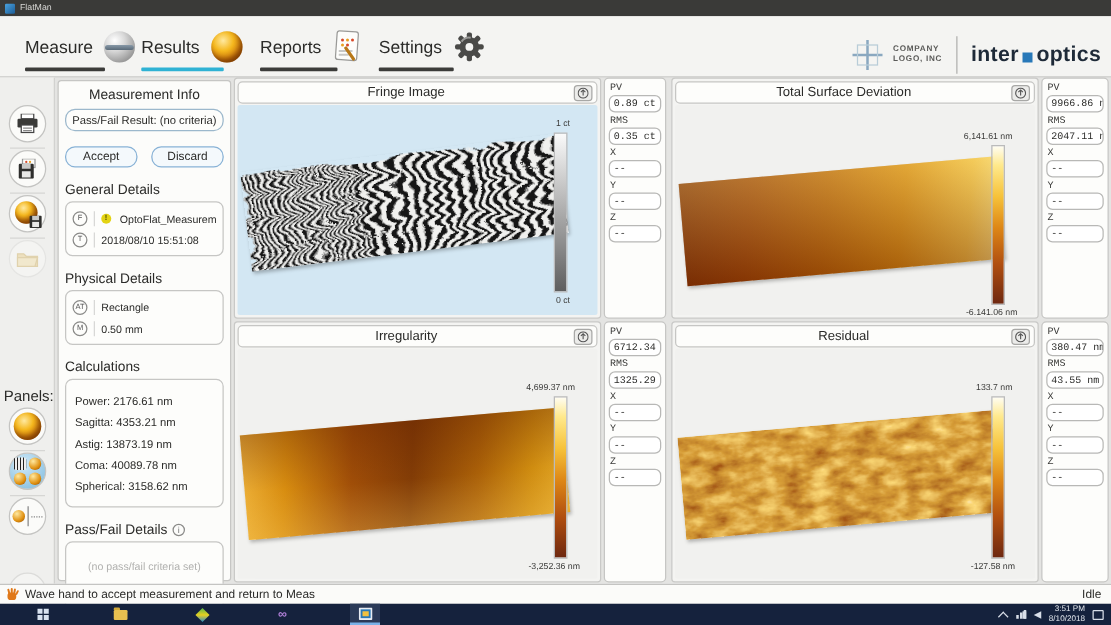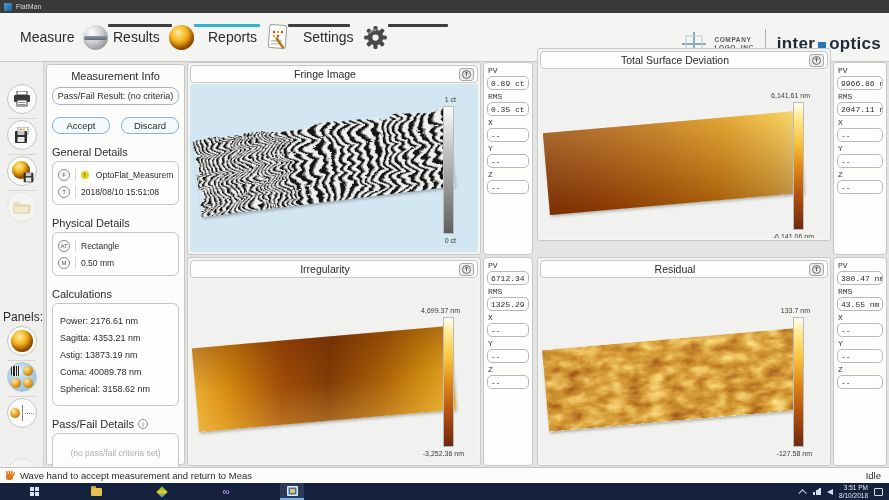--- a/index.html
+++ b/index.html
@@ -7,21 +7,21 @@
   body { font-family:"Liberation Sans", sans-serif; position:relative; background:#e4e4e2; overflow:hidden; }
   .abs { position:absolute; }
 
   
   .titlebar { left:0; top:0; width:889px; height:13px; background:#3a3a38; display:flex; align-items:center; padding-left:4px; gap:4px; }
   .win-icon { width:8px; height:8px; background:linear-gradient(135deg,#4aa3e0,#1c5c96); border-radius:1px; }
   .win-title { color:#d8d8d6; font-size:7px; }
 
   
   .header { left:0; top:13px; width:889px; height:49px; background:#f4f4f2; border-bottom:1px solid #c9c9c7; }
-  .tab { position:absolute; top:9px; display:flex; flex-direction:row; cursor:pointer; }
+  .tab { position:absolute; top:9px; display:flex; flex-direction:column; cursor:pointer; }
   .tab-row { display:flex; align-items:center; gap:9px; height:30px; }
   .tab-label { font-size:14px; color:#2b2b29; }
   .tab-underline { height:3px; background:#3c3c3a; border-radius:1px; margin-top:2px; }
   .tab.active .tab-underline { background:#2fb2d4; }
   .icon-sphere { width:25px; height:25px; border-radius:50%; }
   .sphere-silver { background:radial-gradient(circle at 35% 30%, #ffffff 0%, #d8d8d8 35%, #9a9a9a 75%, #787878 100%); position:relative; }
   .sphere-silver::after { content:""; position:absolute; left:1px; right:1px; top:11px; height:4px; background:linear-gradient(#8899a8,#5a6a78); border-radius:2px; }
   .sphere-amber { background:radial-gradient(circle at 38% 30%, #ffe9a0 0%, #f5b81e 35%, #c86e08 70%, #8a4404 100%); box-shadow:inset -2px -3px 4px rgba(90,40,0,.6); }
   .brand { right:8px; top:16px; display:flex; align-items:center; gap:7px; }
   .company-text { font-size:6.5px; font-weight:bold; letter-spacing:.6px; color:#5a5a58; line-height:1.25; }
@@ -345,21 +345,21 @@
   <div class="vlabel">RMS</div>
   <div class="vbox">0.35 ct</div>
   <div class="vlabel">X</div>
   <div class="vbox">--</div>
   <div class="vlabel">Y</div>
   <div class="vbox">--</div>
   <div class="vlabel">Z</div>
   <div class="vbox">--</div>
 </div>
 
-<div class="abs ipanel" style="left:537px;top:48px;width:294px;height:193px;">
+<div class="abs ipanel" style="left:537px;top:62px;width:294px;height:193px;">
   <div class="ipanel-header">
     <span class="ipanel-title">Total Surface Deviation</span>
     <button class="export-btn">
       <svg width="9" height="9" viewBox="0 0 10 10">
           <circle cx="5" cy="5" r="4.4" fill="none" stroke="#555"></circle>
           <path d="M5 2.2 L5 7 M3 4.2 L5 2.2 L7 4.2" stroke="#555" fill="none"></path>
         </svg>
     </button>
   </div>
   <div class="plot">

